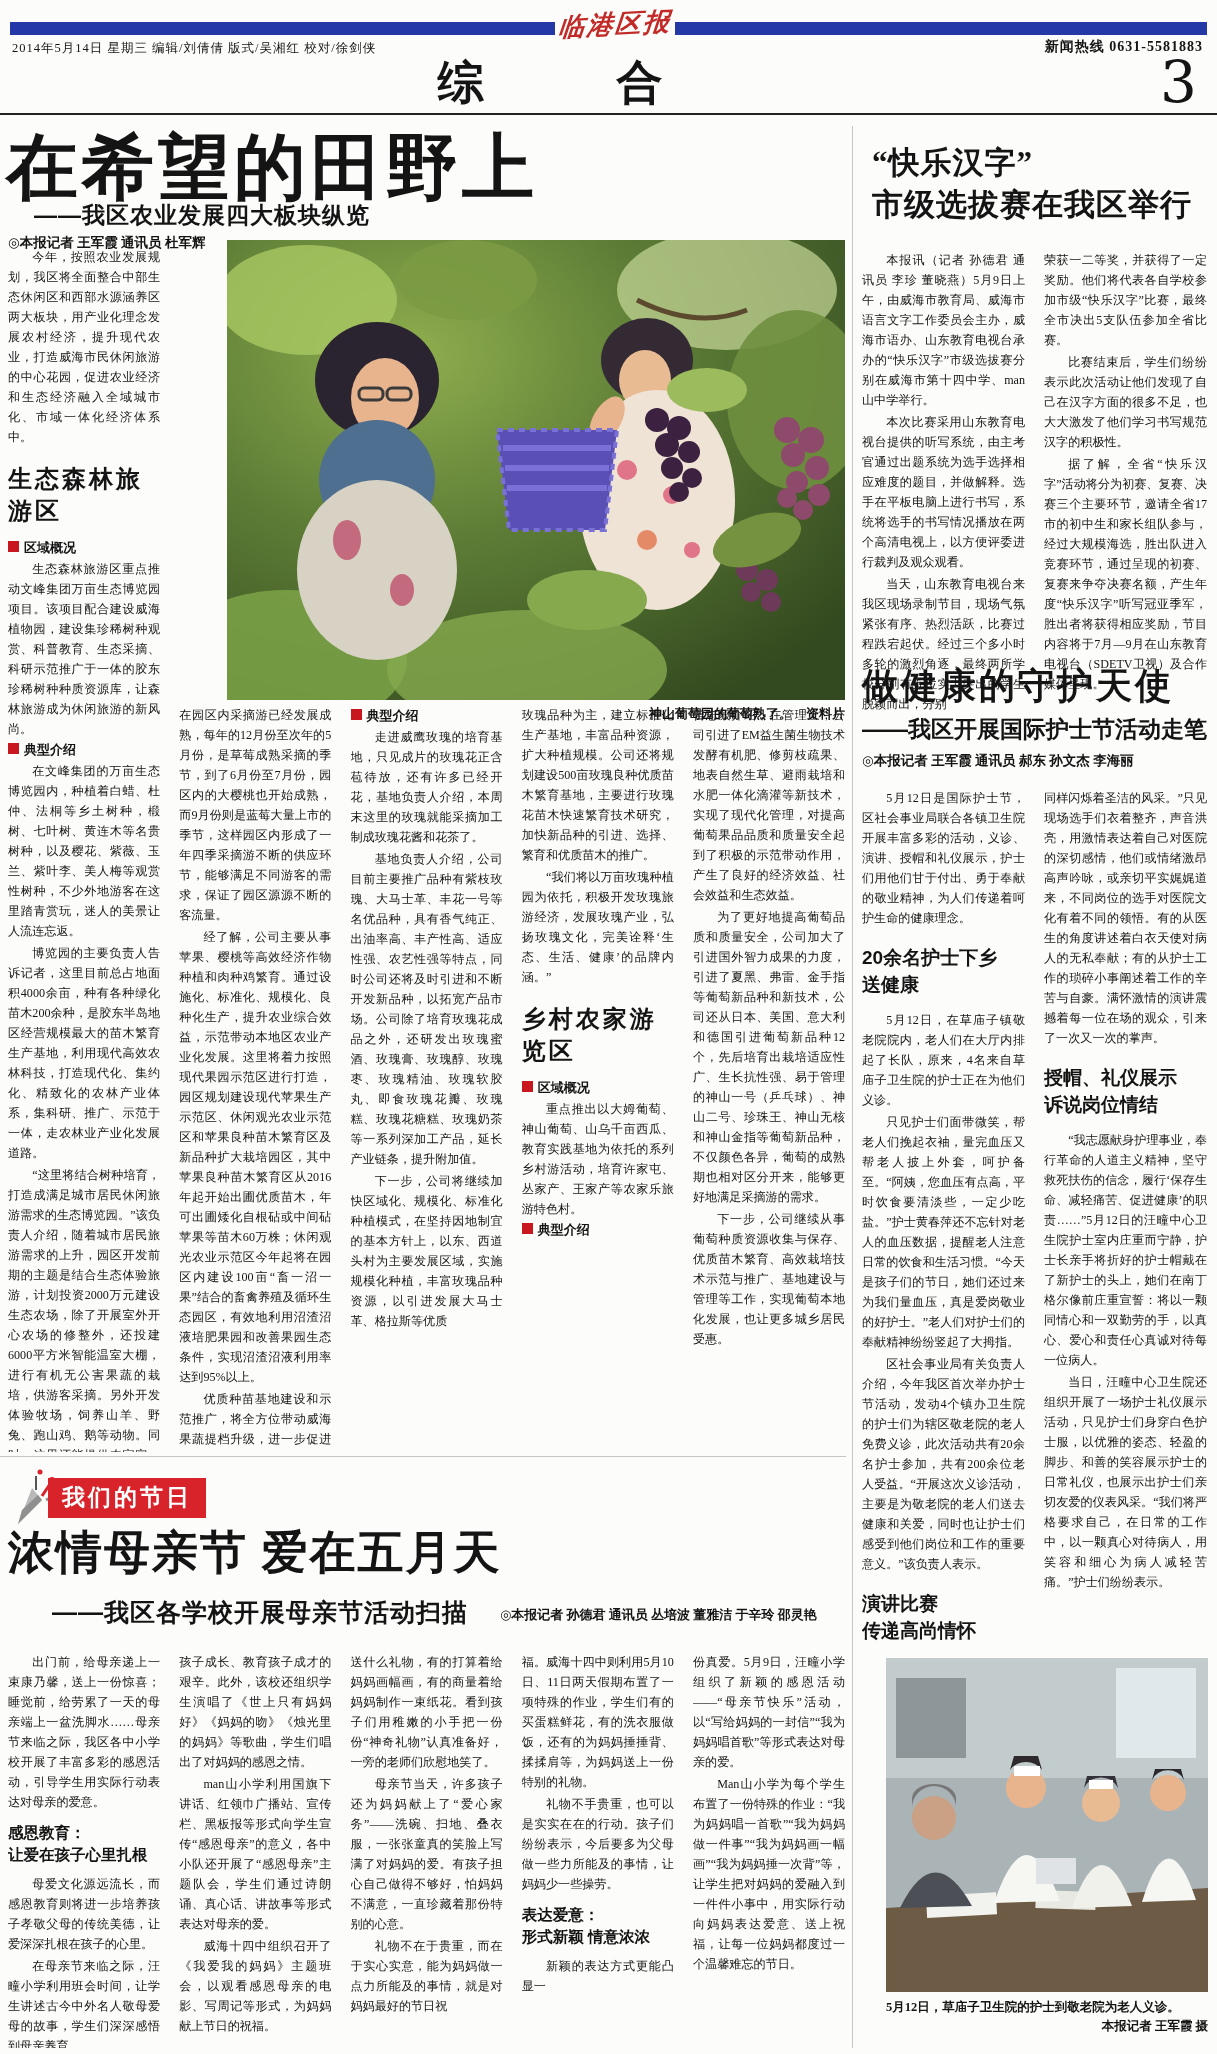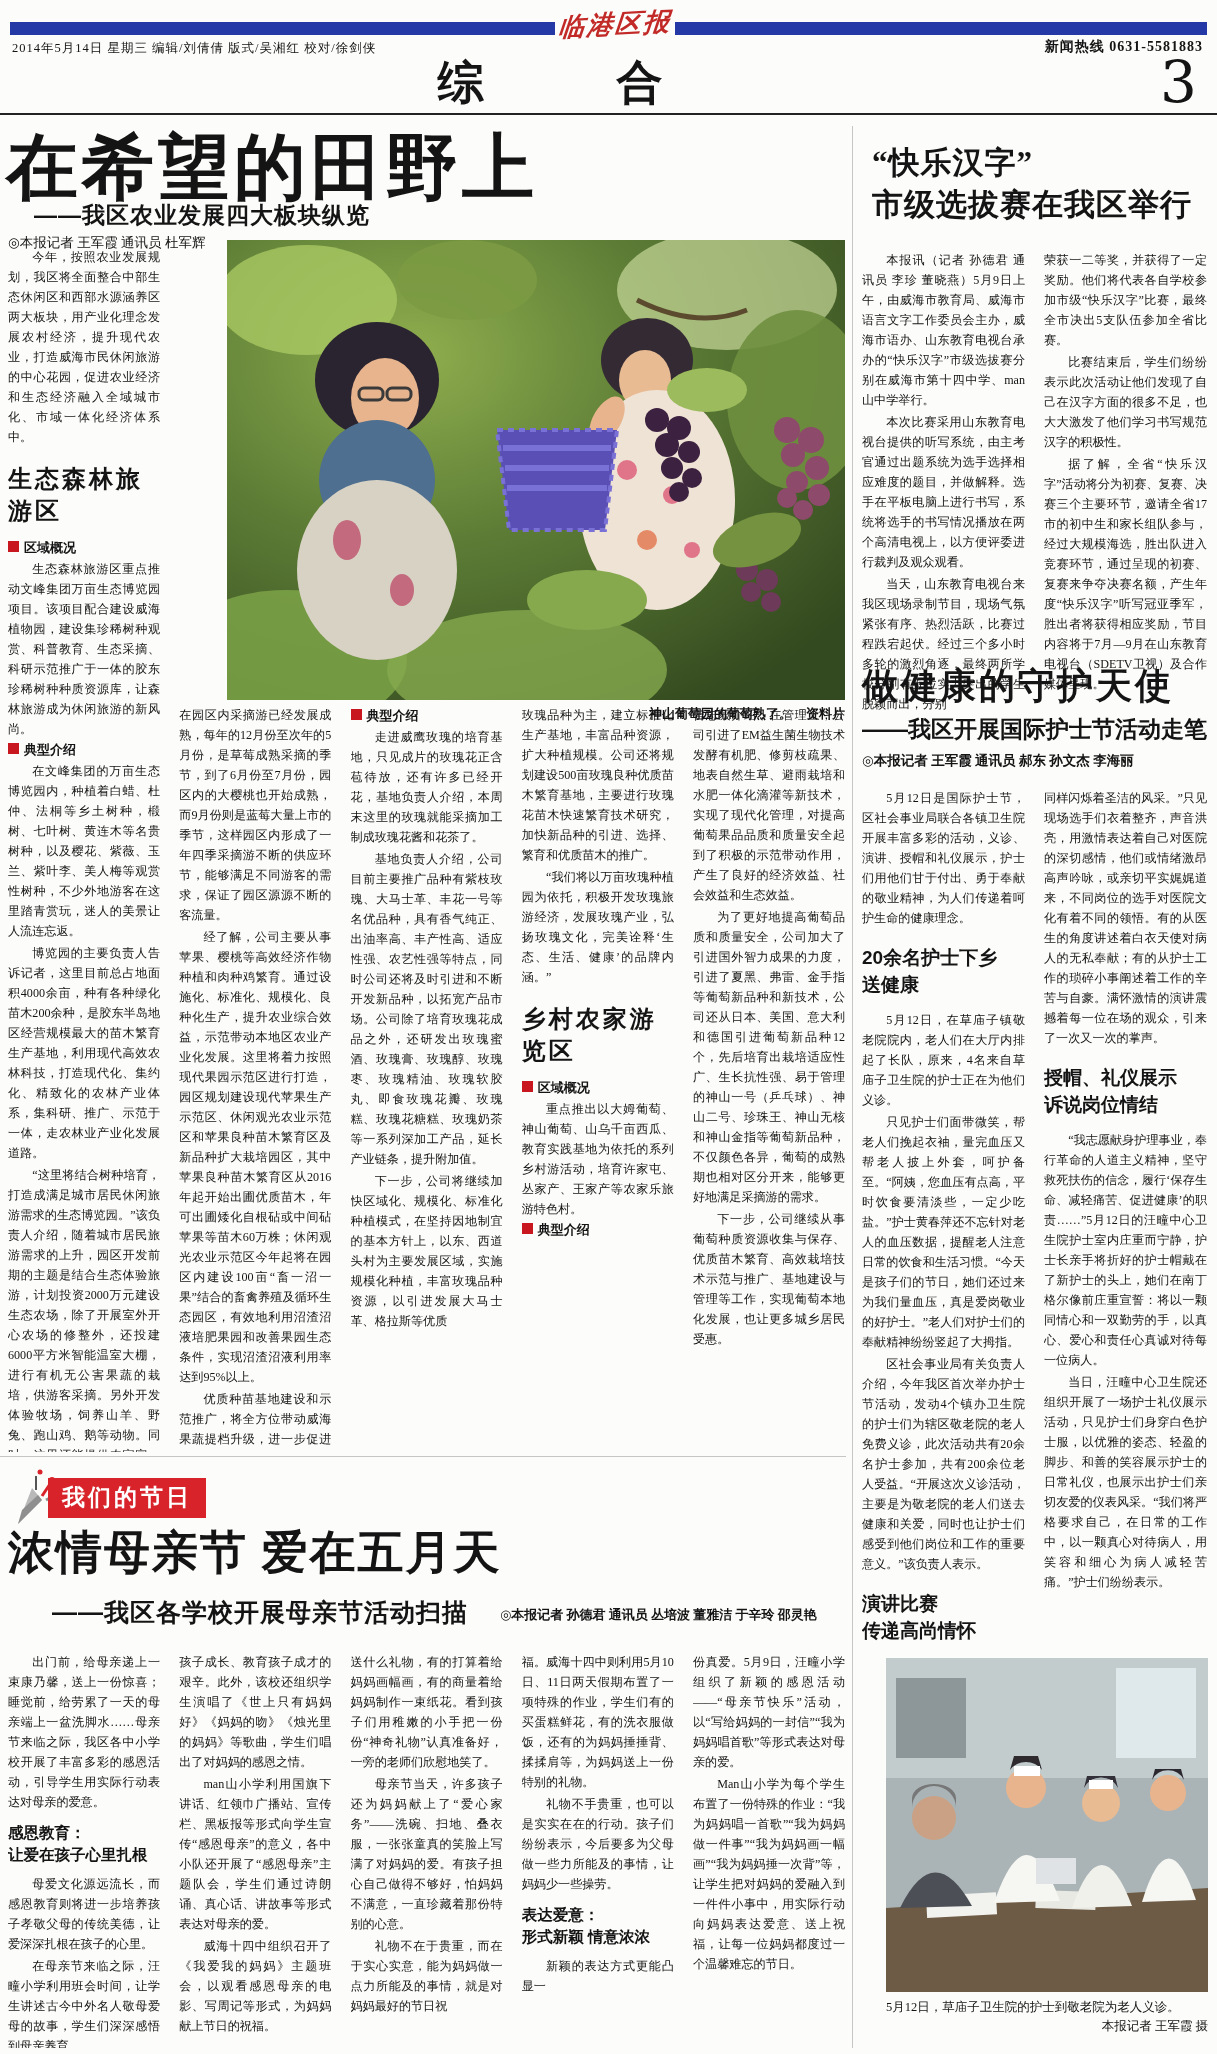--- a/index.html
+++ b/index.html
@@ -16,21 +16,21 @@
     letter-spacing:60px;text-indent:60px;font-family:"Liberation Sans",sans-serif;}
   .page-num{position:absolute;right:20px;top:48px;font-size:58px;font-family:"DejaVu Serif",serif;font-weight:normal;}
   .header-rule{position:absolute;left:0;top:113px;width:1217px;height:2px;background:#222;}
   .v-rule{position:absolute;left:852px;top:126px;width:1px;height:1922px;background:#c6c6c2;}
   .h-rule-mother{position:absolute;left:0px;top:1456px;width:846px;height:1px;background:#c6c6c2;}
   
   .lead-hl{position:absolute;left:6px;top:120px;font-size:72px;font-weight:bold;letter-spacing:4px;
     font-family:"Liberation Serif",serif;}
   .lead-sub{position:absolute;left:34px;top:200px;font-size:23px;font-weight:bold;letter-spacing:1px;
     font-family:"Liberation Sans",sans-serif;}
-  .lead-by{position:absolute;left:8px;top:234px;font-size:13.5px;font-weight:normal;}
+  .lead-by{position:absolute;left:8px;top:234px;font-size:13.5px;font-weight:bold;}
   .photo-main{position:absolute;left:227px;top:240px;width:618px;height:460px;overflow:hidden;background:#4a5c33;}
   .cap-main{position:absolute;left:420px;top:705px;width:425px;font-size:13px;font-weight:bold;text-align:right;}
   .cap-credit{margin-left:14px;}
   
   .cols{position:absolute;display:flex;justify-content:space-between;}
   .col{width:152px;overflow:hidden;}
   .cols p{margin:0 0 2px 0;font-size:12.1px;line-height:20px;text-align:justify;}
   .pp{text-indent:2em;}
   .pc{text-indent:0;}
   .sec-h2{font-size:24px;font-weight:bold;letter-spacing:3px;margin:16px 0 12px 0;
@@ -48,21 +48,21 @@
   .hz-cols{left:862px;top:250px;width:345px;height:512px;}
   .hz-cols .col{width:163px;height:512px;}
   
   .nu-hl{position:absolute;left:862px;top:662px;font-size:36px;font-weight:bold;letter-spacing:3px;}
   .nu-sub{position:absolute;left:862px;top:714px;width:345px;text-align:right;font-size:23px;font-weight:bold;
     font-family:"Liberation Sans",sans-serif;}
   .nu-by{position:absolute;left:862px;top:752px;font-size:13.5px;font-weight:bold;}
   .nu-cols{left:862px;top:788px;width:345px;height:864px;}
   .nu-cols .col{width:163px;height:864px;}
   .photo-nurse{position:absolute;left:886px;top:1658px;width:322px;height:334px;overflow:hidden;background:#9aa4a8;}
-  .cap-nurse{position:absolute;left:886px;top:1998px;width:322px;font-size:12.5px;font-weight:normal;line-height:19px;text-align:justify;}
+  .cap-nurse{position:absolute;left:886px;top:1998px;width:322px;font-size:12.5px;font-weight:bold;line-height:19px;text-align:justify;}
   .cap-nurse .credit{display:block;text-align:right;}
   
   .badge-wrap{position:absolute;left:12px;top:1466px;width:230px;height:60px;}
   .badge{position:absolute;left:36px;top:12px;background:#d8232a;color:#fff;font-size:23px;font-weight:bold;
     padding:4px 14px 5px 14px;letter-spacing:3px;font-family:"Liberation Sans",sans-serif;}
   .popper{position:absolute;left:0;top:0;}
   .mo-hl{position:absolute;left:8px;top:1522px;font-size:46px;font-weight:bold;letter-spacing:2px;}
   .mo-sub{position:absolute;left:52px;top:1596px;font-size:25px;font-weight:bold;letter-spacing:1px;
     font-family:"Liberation Sans",sans-serif;}
   .mo-by{position:absolute;left:460px;top:1606px;font-size:13px;font-weight:bold;padding-left:40px;}

